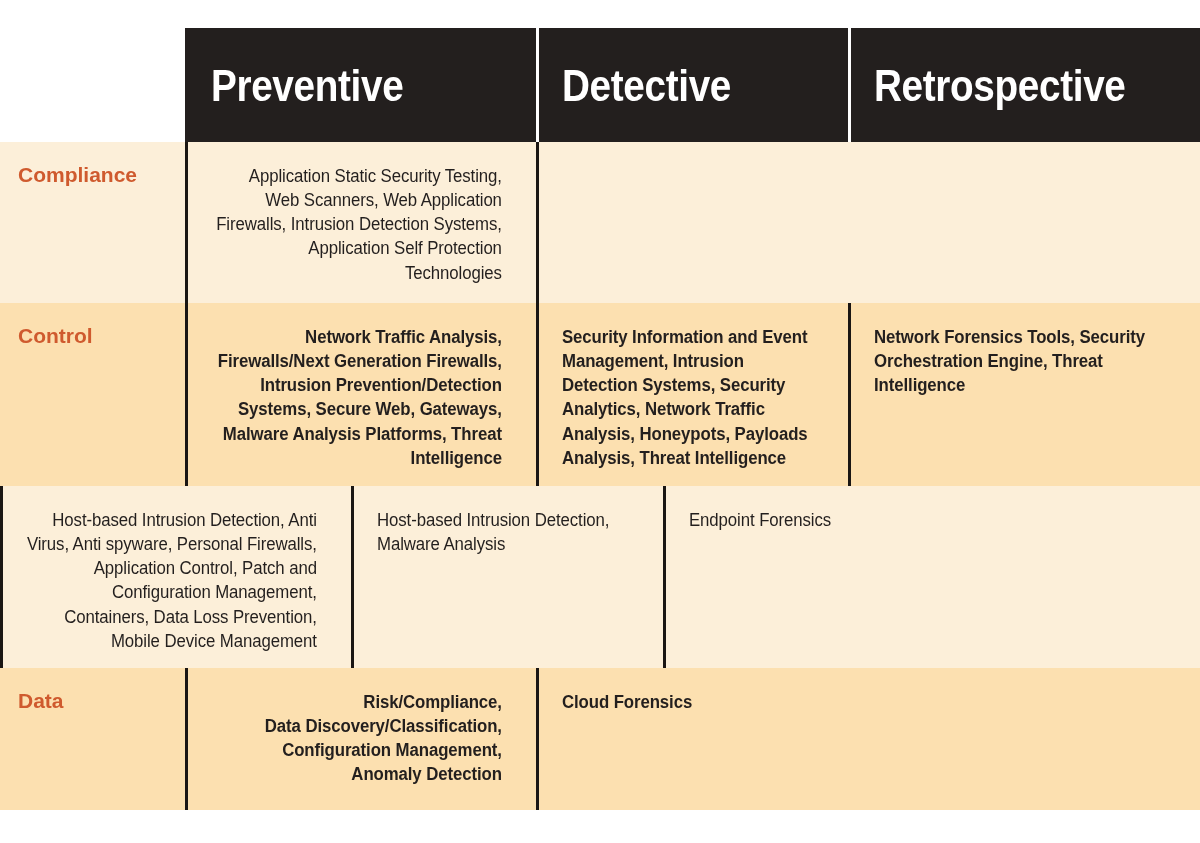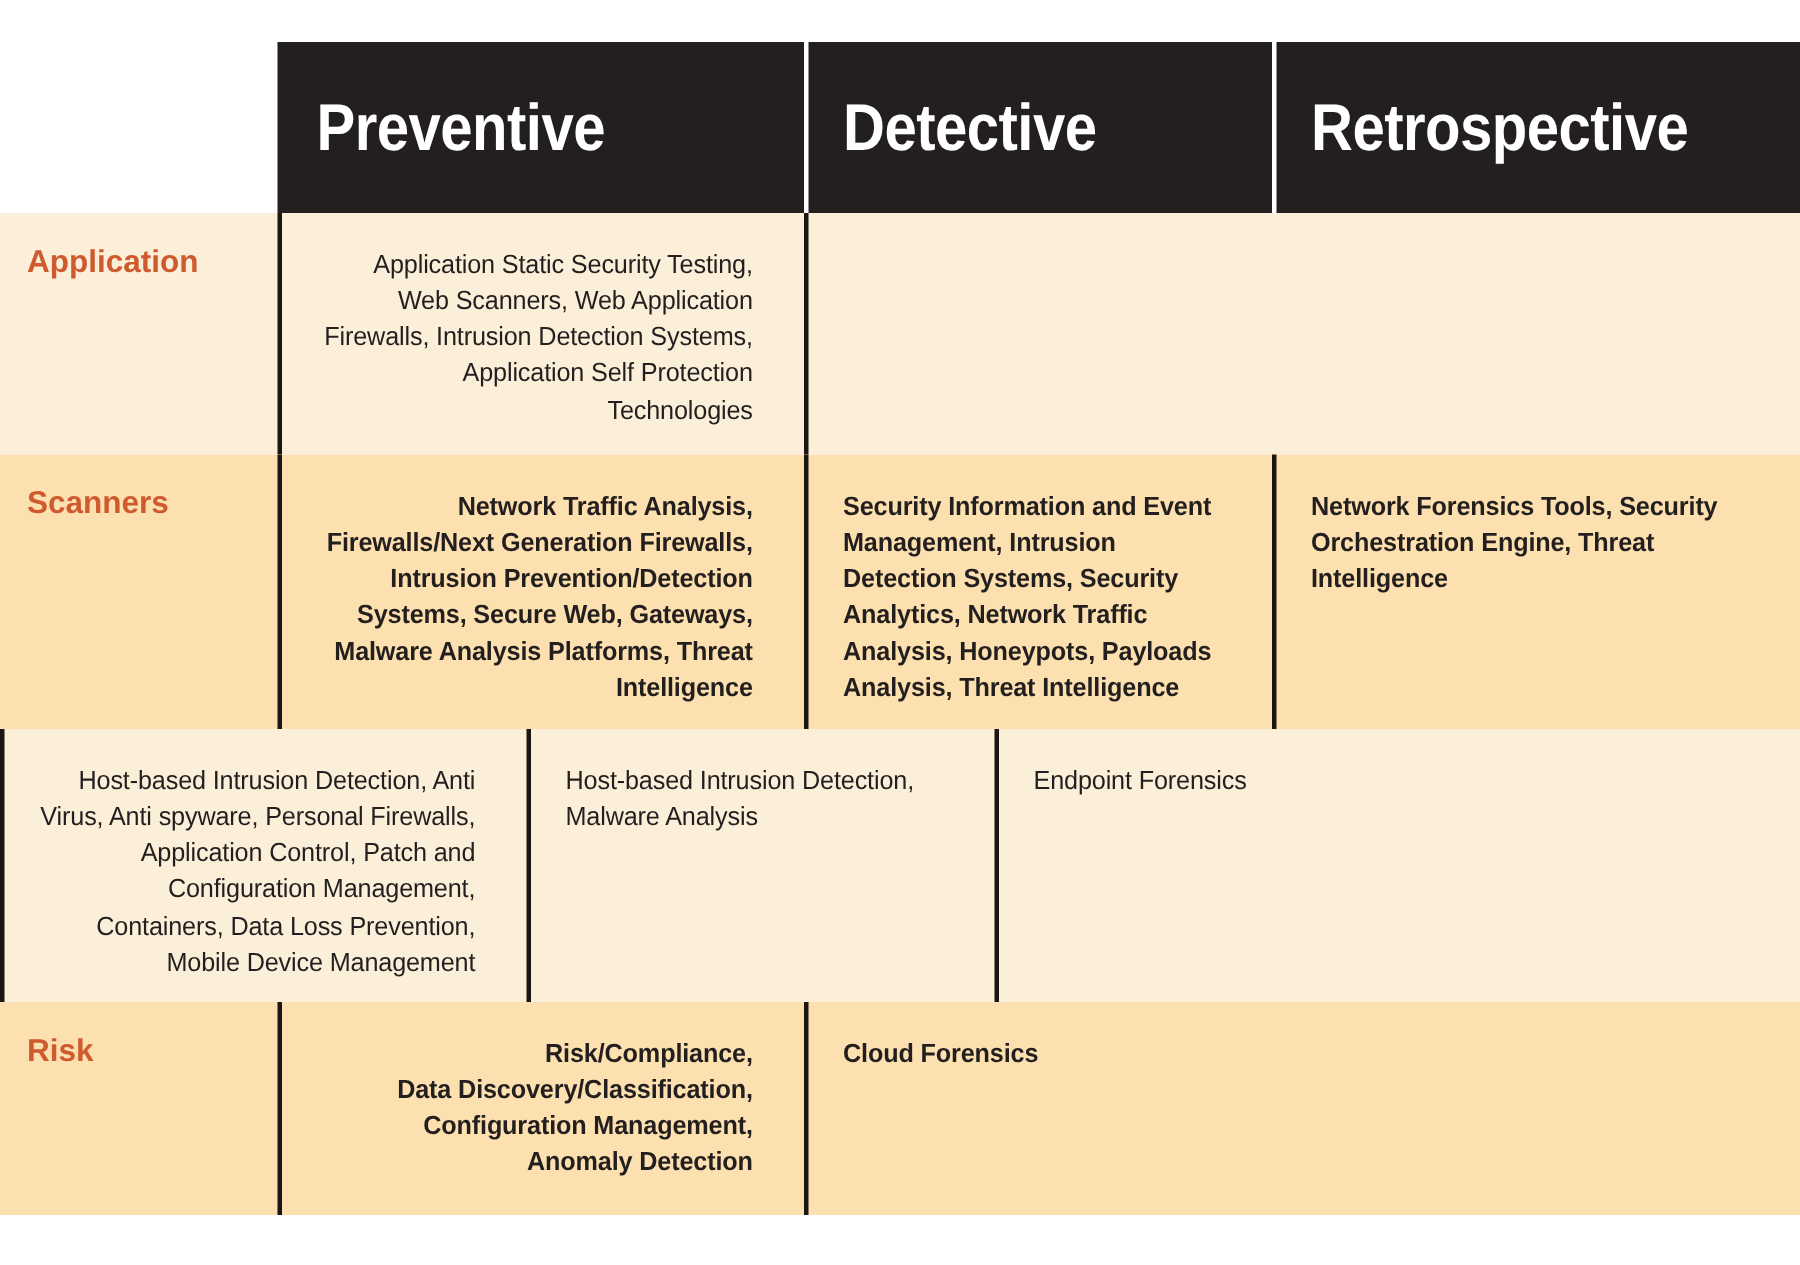--- a/index.html
+++ b/index.html
@@ -150,33 +150,33 @@
     </div>
     <div class="header-cell c-retro">
       <span class="header-label">Retrospective</span>
     </div>
   </div>
 
   <div class="body-rows">
 
     <div class="row r-application tint-light weight-normal">
       <div class="row-label-cell">
-        <span class="row-label">Application</span>
+        <span class="row-label">Compliance</span>
       </div>
       <div class="cell c-prev">
         <div class="cell-text">Application Static Security Testing, Web Scanners, Web Application Firewalls, Intrusion Detection Systems, Application Self Protection Technologies</div>
       </div>
       <div class="cell c-det">
         <div class="cell-text"></div>
       </div>
     </div>
 
     <div class="row r-network tint-dark weight-bold">
       <div class="row-label-cell">
-        <span class="row-label">Scanners</span>
+        <span class="row-label">Control</span>
       </div>
       <div class="cell c-prev">
         <div class="cell-text">Network Traffic Analysis, Firewalls/Next Generation Firewalls, Intrusion Prevention/Detection Systems, Secure Web, Gateways, Malware Analysis Platforms, Threat Intelligence</div>
       </div>
       <div class="cell c-det">
         <div class="cell-text">Security Information and Event Management, Intrusion Detection Systems, Security Analytics, Network Traffic Analysis, Honeypots, Payloads Analysis, Threat Intelligence</div>
       </div>
       <div class="cell c-retro">
         <div class="cell-text">Network Forensics Tools, Security Orchestration Engine, Threat Intelligence</div>
       </div>
@@ -189,21 +189,21 @@
       <div class="cell c-det">
         <div class="cell-text">Host-based Intrusion Detection, Malware Analysis</div>
       </div>
       <div class="cell c-retro">
         <div class="cell-text">Endpoint Forensics</div>
       </div>
     </div>
 
     <div class="row r-cloud tint-dark weight-bold">
       <div class="row-label-cell">
-        <span class="row-label">Risk</span>
+        <span class="row-label">Data</span>
       </div>
       <div class="cell c-prev">
         <div class="cell-text">Risk/Compliance,
 Data Discovery/Classification,
 Configuration Management,
 Anomaly Detection</div>
       </div>
       <div class="cell c-retro">
         <div class="cell-text">Cloud Forensics</div>
       </div>

